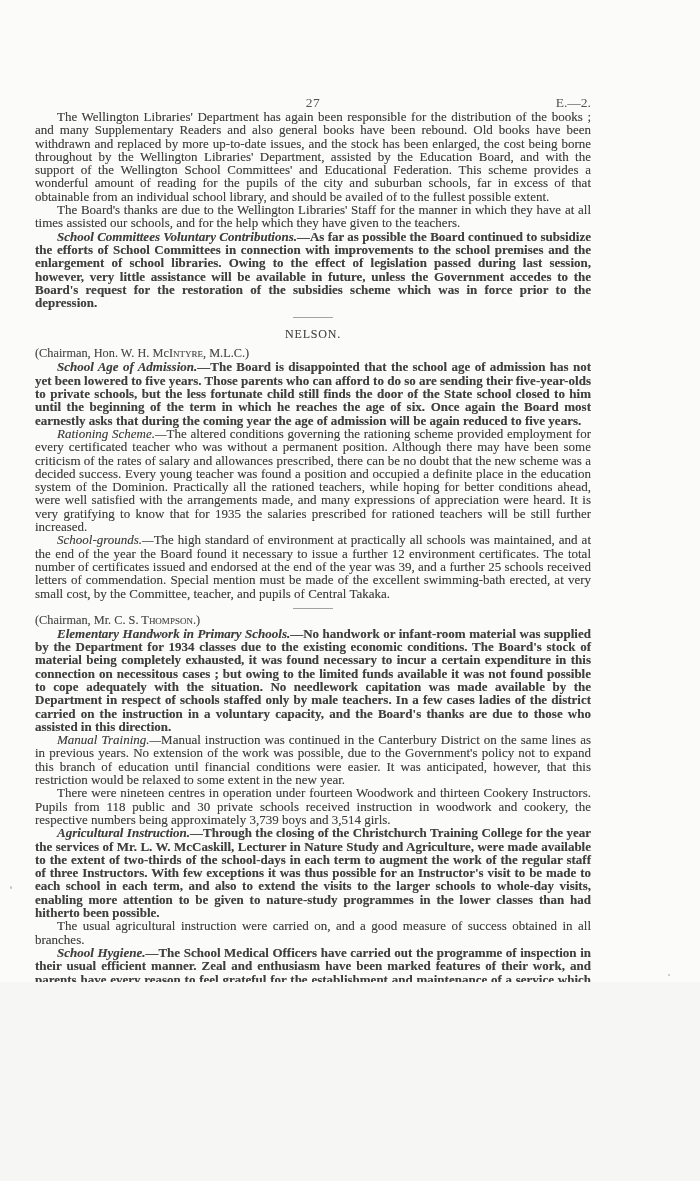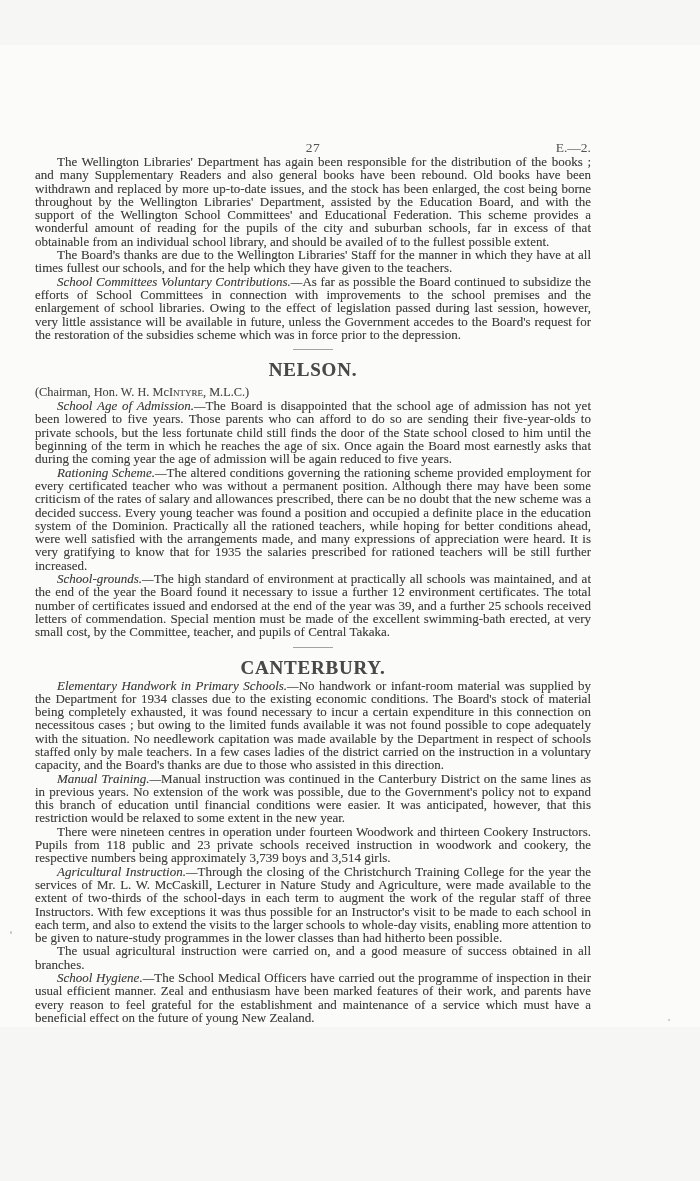--- a/index.html
+++ b/index.html
@@ -8,21 +8,20 @@
     width: 700px; height: 1181px;
     background: #f6f6f4;
     font-family: "Liberation Serif", "DejaVu Serif", serif;
   }
   .page {
     position: relative;
     width: 700px; height: 982px;
     background: #fbfbf9;
     overflow: hidden;
     color: #4c4c4c;
-    margin-top: 45px;
   }
   .content {
     position: absolute;
     left: 35px; top: 95px;
     width: 556px;
   }
   .running-header {
     position: relative;
     height: 15px;
     font-size: 13.5px;
@@ -36,34 +35,34 @@
   .docref { position: absolute; right: 0; top: 0; }
   p.para {
     margin: 0;
     font-size: 13px;
     line-height: 13.3px;
     text-align: justify;
     text-indent: 22px;
     color: #404040;
     text-shadow: 0 0 0.4px rgba(76,76,76,0.45);
   }
-  .mt4 { margin-top: 4px; }
+  .mt4 { margin-top: 4px; font-weight: bold; }
   .mt3 { margin-top: 3px; }
   .mt13 { margin-top: 13px; }
   .lead { font-style: italic; }
   .divider {
     width: 40px; height: 1px;
     background: #a3a3a3;
     margin: 8px auto 0;
   }
   .section-title {
     margin: 9px 0 0;
     text-align: center;
-    font-size: 19px;
-    font-weight: bold;
+    font-size: 12px;
+    font-weight: normal;
     letter-spacing: 0.8px;
     color: #494949;
     text-shadow: 0 0 0.4px rgba(73,73,73,0.45);
   }
   .chairman {
     margin: 4px 0 0;
     text-align: left;
     font-size: 12.3px;
     line-height: 14px;
     color: #4c4c4c;
@@ -87,37 +86,37 @@
   <div class="speck speck-2"></div>
 
   <div class="content">
 
     <div class="running-header">
       <span class="pagenum">27</span>
       <span class="docref">E.—2.</span>
     </div>
 
     <p class="para mt13">The Wellington Libraries' Department has again been responsible for the distribution of the books ; and many Supplementary Readers and also general books have been rebound. Old books have been withdrawn and replaced by more up-to-date issues, and the stock has been enlarged, the cost being borne throughout by the Wellington Libraries' Department, assisted by the Education Board, and with the support of the Wellington School Committees' and Educational Federation. This scheme provides a wonderful amount of reading for the pupils of the city and suburban schools, far in excess of that obtainable from an individual school library, and should be availed of to the fullest possible extent.</p>
-    <p class="para mt3">The Board's thanks are due to the Wellington Libraries' Staff for the manner in which they have at all times fullest our schools, and for the help which they have given to the teachers.</p>
+    <p class="para mt3">The Board's thanks are due to the Wellington Libraries' Staff for the manner in which they have at all times assisted our schools, and for the help which they have given to the teachers.</p>
     <p class="para mt4"><span class="lead">School Committees Voluntary Contributions.—</span><span>As far as possible the Board continued to subsidize the efforts of School Committees in connection with improvements to the school premises and the enlargement of school libraries. Owing to the effect of legislation passed during last session, however, very little assistance will be available in future, unless the Government accedes to the Board's request for the restoration of the subsidies scheme which was in force prior to the depression.</span></p>
 
     <div class="divider"></div>
 
     <h2 class="section-title">NELSON.</h2>
     <p class="chairman"><span>(Chairman, Hon. W. H. Mc</span><span class="sc">Intyre</span><span>, M.L.C.)</span></p>
 
     <p class="para mt4"><span class="lead">School Age of Admission.—</span><span>The Board is disappointed that the school age of admission has not yet been lowered to five years. Those parents who can afford to do so are sending their five-year-olds to private schools, but the less fortunate child still finds the door of the State school closed to him until the beginning of the term in which he reaches the age of six. Once again the Board most earnestly asks that during the coming year the age of admission will be again reduced to five years.</span></p>
     <p class="para mt3"><span class="lead">Rationing Scheme.—</span><span>The altered conditions governing the rationing scheme provided employment for every certificated teacher who was without a permanent position. Although there may have been some criticism of the rates of salary and allowances prescribed, there can be no doubt that the new scheme was a decided success. Every young teacher was found a position and occupied a definite place in the education system of the Dominion. Practically all the rationed teachers, while hoping for better conditions ahead, were well satisfied with the arrangements made, and many expressions of appreciation were heard. It is very gratifying to know that for 1935 the salaries prescribed for rationed teachers will be still further increased.</span></p>
     <p class="para mt3"><span class="lead">School-grounds.—</span><span>The high standard of environment at practically all schools was maintained, and at the end of the year the Board found it necessary to issue a further 12 environment certificates. The total number of certificates issued and endorsed at the end of the year was 39, and a further 25 schools received letters of commendation. Special mention must be made of the excellent swimming-bath erected, at very small cost, by the Committee, teacher, and pupils of Central Takaka.</span></p>
 
     <div class="divider"></div>
 
-    <h2 class="section-title">CANTERBURY.</h2>
+    <p class="chairman"><span>(Chairman, Mr. C. S. T</span><span class="sc">hompson</span><span>.)</span></p>
 
     <p class="para mt4"><span class="lead">Elementary Handwork in Primary Schools.—</span><span>No handwork or infant-room material was supplied by the Department for 1934 classes due to the existing economic conditions. The Board's stock of material being completely exhausted, it was found necessary to incur a certain expenditure in this connection on necessitous cases ; but owing to the limited funds available it was not found possible to cope adequately with the situation. No needlework capitation was made available by the Department in respect of schools staffed only by male teachers. In a few cases ladies of the district carried on the instruction in a voluntary capacity, and the Board's thanks are due to those who assisted in this direction.</span></p>
     <p class="para mt3"><span class="lead">Manual Training.—</span><span>Manual instruction was continued in the Canterbury District on the same lines as in previous years. No extension of the work was possible, due to the Government's policy not to expand this branch of education until financial conditions were easier. It was anticipated, however, that this restriction would be relaxed to some extent in the new year.</span></p>
-    <p class="para">There were nineteen centres in operation under fourteen Woodwork and thirteen Cookery Instructors. Pupils from 118 public and 23 private schools received instruction in woodwork and cookery, the respective numbers being approximately 3,739 boys and 3,514 girls.</p>
+    <p class="para">There were nineteen centres in operation under fourteen Woodwork and thirteen Cookery Instructors. Pupils from 118 public and 30 private schools received instruction in woodwork and cookery, the respective numbers being approximately 3,739 boys and 3,514 girls.</p>
     <p class="para mt4"><span class="lead">Agricultural Instruction.—</span><span>Through the closing of the Christchurch Training College for the year the services of Mr. L. W. McCaskill, Lecturer in Nature Study and Agriculture, were made available to the extent of two-thirds of the school-days in each term to augment the work of the regular staff of three Instructors. With few exceptions it was thus possible for an Instructor's visit to be made to each school in each term, and also to extend the visits to the larger schools to whole-day visits, enabling more attention to be given to nature-study programmes in the lower classes than had hitherto been possible.</span></p>
     <p class="para">The usual agricultural instruction were carried on, and a good measure of success obtained in all branches.</p>
     <p class="para mt4"><span class="lead">School Hygiene.—</span><span>The School Medical Officers have carried out the programme of inspection in their usual efficient manner. Zeal and enthusiasm have been marked features of their work, and parents have every reason to feel grateful for the establishment and maintenance of a service which must have a beneficial effect on the future of young New Zealand.</span></p>
 
   </div>
 </div>
 
 </body></html>

